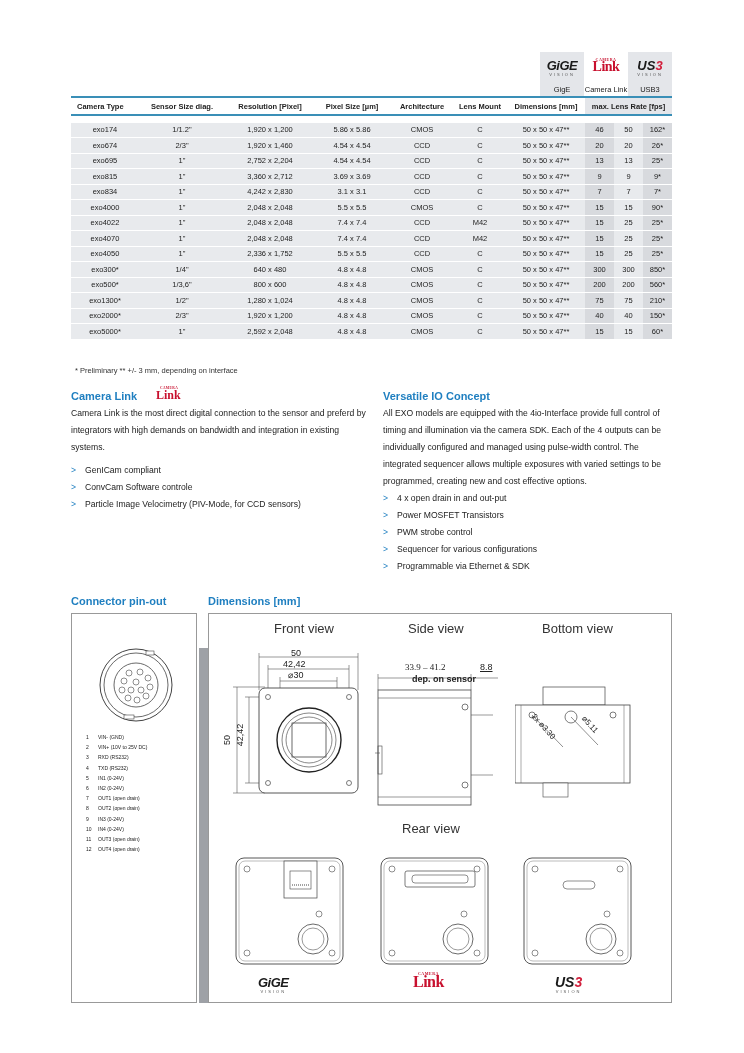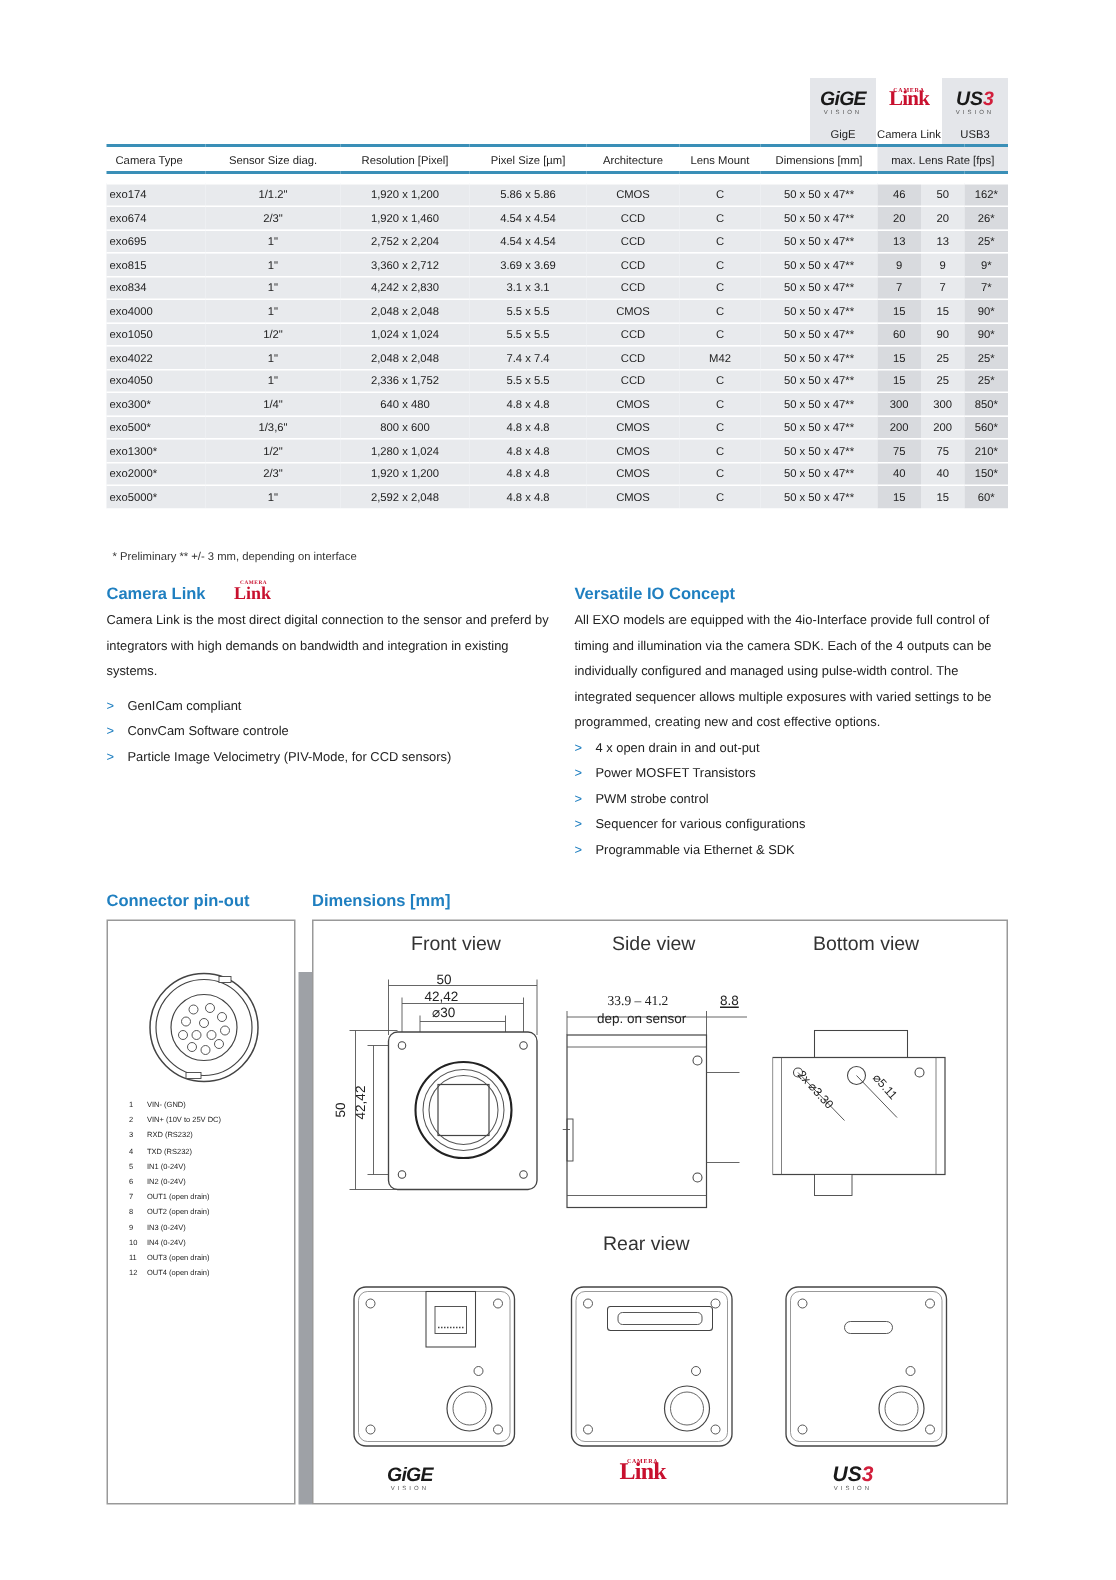--- a/index.html
+++ b/index.html
@@ -14,25 +14,25 @@
   .logo-gige { font: italic bold 13px "Liberation Sans", sans-serif; color: #1a1a1a; margin-top: 6px; letter-spacing: -0.5px; }
   .logo-sub { font-size: 4px; letter-spacing: 2px; color: #555; margin-top: -1px; }
   .logo-link { font: bold 14px "Liberation Serif", serif; color: #c8102e; margin-top: 5px; letter-spacing: -0.5px; }
   .logo-link small { display:block; font-size: 4px; color:#c8102e; margin-bottom:-3px; letter-spacing: 0.5px; }
   .logo-usb { font: italic bold 13px "Liberation Sans", sans-serif; color: #1a1a1a; margin-top: 6px; }
   .logo-usb span { color: #d21f3c; }
   .iface-label { position: absolute; bottom: 2px; left: 0; right: 0; font-size: 7.5px; color: #222; }
 
   
   .spec-table { position: absolute; left: 71px; top: 96px; width: 601px; border-collapse: collapse; font-size: 7.5px; }
-  .spec-table th { font-weight: normal; height: 18px; border-bottom: 2px solid #3a8fb7; border-top: 2px solid #3a8fb7; color: #222; }
+  .spec-table th { font-weight: bold; height: 18px; border-bottom: 2px solid #3a8fb7; border-top: 2px solid #3a8fb7; color: #222; }
   .spec-table th.fps { background: #e4e6ea; }
   .spec-table tr.gap td { height: 7px; background: #fff; }
   .spec-table td { height: 15.5px; text-align: center; background: #e8eaed; border-bottom: 1px solid #ffffff; color: #222; }
-  .spec-table td.first { text-align: left; padding-left: 2px; margin-top: 16px; }
+  .spec-table td.first { text-align: center; padding-left: 2px; margin-top: 16px; }
   .spec-table td.fps { background: #d8dade; }
   .spec-table td.fps.mid { background: #e8eaed; }
   .spec-table th.first { text-align: left; padding-left: 6px; }
 
   .footnote { position: absolute; left: 75px; top: 366px; font-size: 7.5px; color: #333; }
 
   
   .sec-title { position: absolute; font: bold 11px "Liberation Sans", sans-serif; color: #1f7fc0; }
   .para { position: absolute; font-size: 8.6px; line-height: 17px; color: #222; }
   .bullets { position: absolute; list-style: none; font-size: 8.6px; line-height: 17px; color: #222; }
@@ -169,33 +169,33 @@
         <td>2,048 x 2,048</td>
         <td>5.5 x 5.5</td>
         <td>CMOS</td>
         <td>C</td>
         <td>50 x 50 x 47**</td>
         <td class="fps">15</td>
         <td class="fps mid">15</td>
         <td class="fps">90*</td>
       </tr>
       <tr>
-        <td class="first">exo1050</td>
-        <td>1/2"</td>
-        <td>1,024 x 1,024</td>
-        <td>5.5 x 5.5</td>
-        <td>CCD</td>
-        <td>C</td>
-        <td>50 x 50 x 47**</td>
-        <td class="fps">60</td>
-        <td class="fps mid">90</td>
-        <td class="fps">90*</td>
-      </tr>
-      <tr>
         <td class="first">exo4022</td>
+        <td>1"</td>
+        <td>2,048 x 2,048</td>
+        <td>7.4 x 7.4</td>
+        <td>CCD</td>
+        <td>M42</td>
+        <td>50 x 50 x 47**</td>
+        <td class="fps">15</td>
+        <td class="fps mid">25</td>
+        <td class="fps">25*</td>
+      </tr>
+      <tr>
+        <td class="first">exo4070</td>
         <td>1"</td>
         <td>2,048 x 2,048</td>
         <td>7.4 x 7.4</td>
         <td>CCD</td>
         <td>M42</td>
         <td>50 x 50 x 47**</td>
         <td class="fps">15</td>
         <td class="fps mid">25</td>
         <td class="fps">25*</td>
       </tr>
@@ -413,21 +413,21 @@
   <line x1="3" y1="38" x2="96" y2="38" stroke="#555" stroke-width="0.6"></line>
   <line x1="3" y1="137" x2="96" y2="137" stroke="#555" stroke-width="0.6"></line>
   <line x1="96" y1="55" x2="118" y2="55" stroke="#555" stroke-width="0.6"></line>
   <line x1="96" y1="115" x2="118" y2="115" stroke="#555" stroke-width="0.6"></line>
   <line x1="0" y1="93" x2="5" y2="93" stroke="#555" stroke-width="0.6"></line>
   <rect x="3" y="86" width="4" height="28" fill="none" stroke="#444" stroke-width="0.6"></rect>
   <circle cx="90" cy="47" r="3" fill="#fff" stroke="#444" stroke-width="0.7"></circle>
   <circle cx="90" cy="125" r="3" fill="#fff" stroke="#444" stroke-width="0.7"></circle>
 </svg>
 <div class="dim-text" style="left:405px; top:662px;font-family:Liberation Serif, serif;">33.9 – 41.2</div>
-<div class="dim-text" style="left:398px; top:674px;">dep. on sensor</div>
+<div class="dim-text" style="left:412px; top:674px;font-weight:bold;">dep. on sensor</div>
 <div class="dim-text" style="left:480px; top:662px;text-decoration:underline;">8.8</div>
 
 <svg class="drw" style="left:515px; top:685px;" width="120" height="120" viewBox="0 0 120 120">
   <rect x="28" y="2" width="62" height="18" fill="#fff" stroke="#444" stroke-width="0.7"></rect>
   <rect x="0" y="20" width="115" height="78" fill="#fff" stroke="#444" stroke-width="0.8"></rect>
   <line x1="6" y1="20" x2="6" y2="98" stroke="#555" stroke-width="0.5"></line>
   <line x1="109" y1="20" x2="109" y2="98" stroke="#555" stroke-width="0.5"></line>
   <rect x="28" y="98" width="25" height="14" fill="#fff" stroke="#444" stroke-width="0.6"></rect>
   <circle cx="17" cy="30" r="3" fill="#fff" stroke="#444" stroke-width="0.7"></circle>
   <circle cx="56" cy="32" r="6" fill="#fff" stroke="#444" stroke-width="0.7"></circle>

